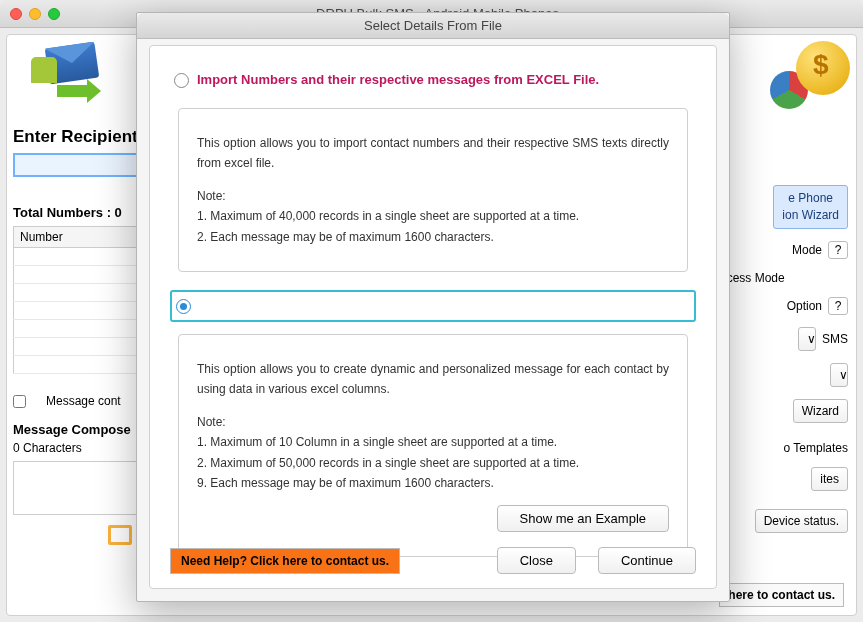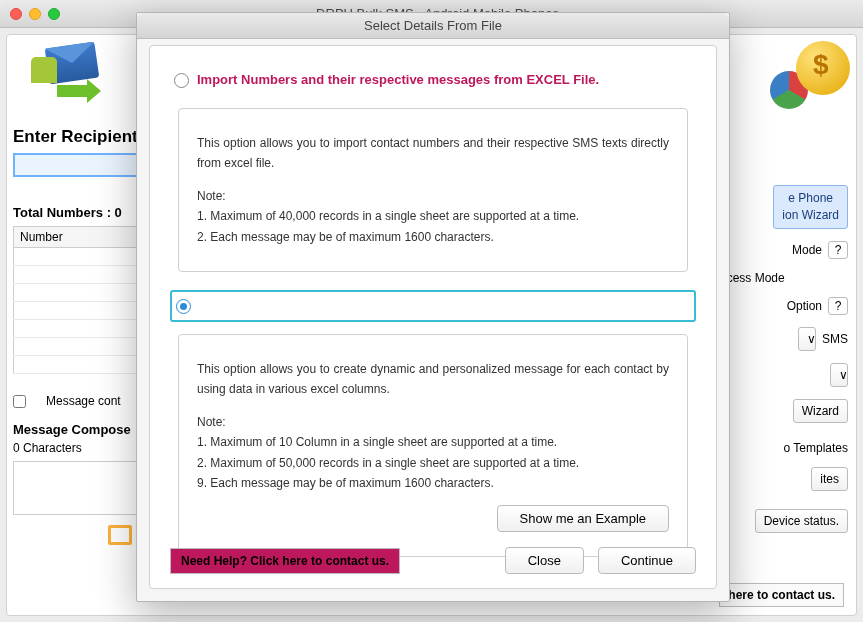--- a/index.html
+++ b/index.html
@@ -64,22 +64,22 @@
   .radio { width: 15px; height: 15px; border: 1px solid #888; border-radius: 50%; margin-top: 1px; flex-shrink: 0; position: relative; background: #fff; }
   .radio.checked { border-color: #2a8cd8; }
   .radio.checked:after { content: ""; position: absolute; inset: 3px; background: #2a8cd8; border-radius: 50%; }
   .opt-label { font-weight: 600; font-size: 13px; color: #be185d; }
   
   .desc-box { margin: 12px 8px 18px; border: 1px solid #cfcfcf; border-radius: 4px; padding: 24px 18px; font-size: 12px; color: #333; line-height: 1.7; text-align: justify; }
   .desc-box .note-h { margin-top: 12px; }
   .show-ex { margin-top: 12px; text-align: right; }
   
   .modal-footer { position: absolute; left: 20px; right: 20px; bottom: 14px; display: flex; align-items: center; }
-  .help-link { border: 1px solid #bbb; padding: 5px 10px; font-size: 12px; font-weight: 600; background: #be185d; }
-  .footer-btns { margin-left: auto; display: flex; gap: 14px; }
+  .help-link { border: 1px solid #bbb; padding: 5px 10px; font-size: 12px; font-weight: 600; background: #f97316; }
+  .footer-btns { margin-left: auto; display: flex; gap: 22px; }
   .mac-btn { border: 1px solid #bbb; background: linear-gradient(#fff,#f0f0f0); border-radius: 4px; padding: 5px 22px; font-size: 13px; cursor: pointer; }
 
   .bottom-help { position: absolute; right: 12px; bottom: 8px; border: 1px solid #bbb; background: #fafafa; padding: 4px 8px; font-size: 12px; font-weight: 600; }
 </style>
 </head>
 <body>
 
 <div class="parent-window">
   <div class="parent-titlebar">
     <div class="traffic">

